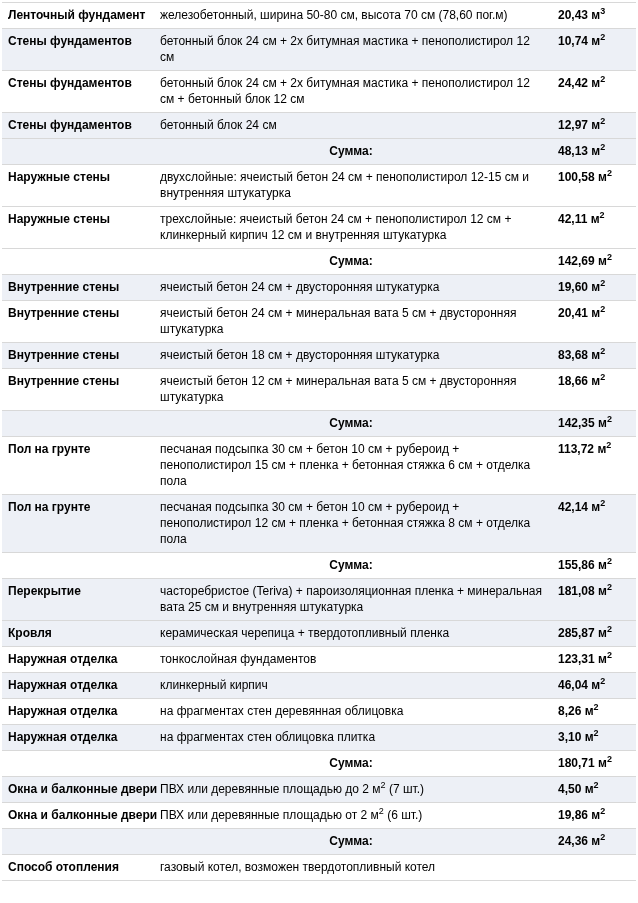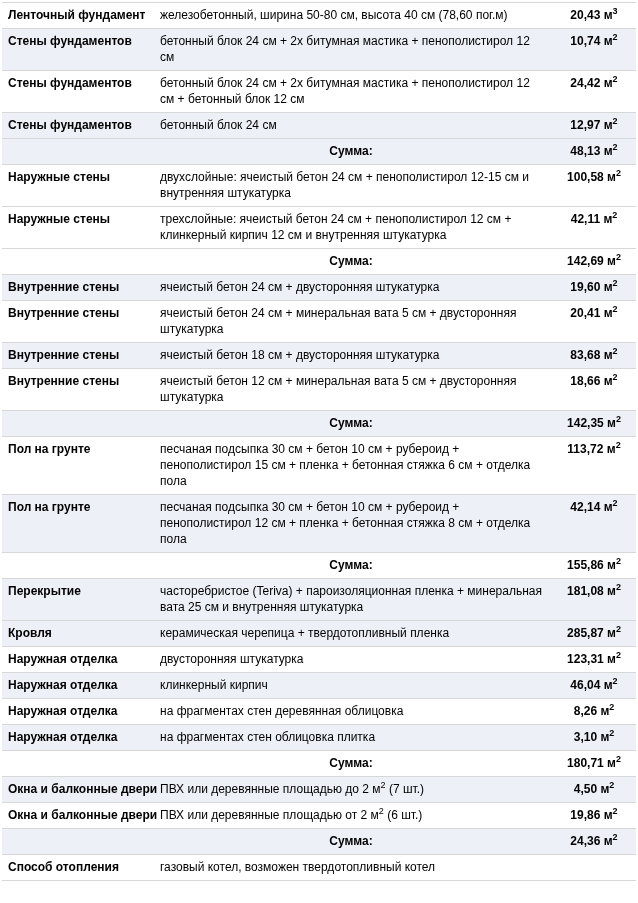--- a/index.html
+++ b/index.html
@@ -33,41 +33,41 @@
     padding-left: 6px;
     padding-right: 0;
     margin-top: 36px;
   }
   td.desc {
     padding-left: 6px;
     padding-right: 10px;
   }
   td.val {
     width: 84px;
-    text-align: center;
+    text-align: left;
     font-weight: bold;
     white-space: nowrap;
     padding-right: 6px;
   }
   tr.shaded td { background: var(--tint-color, #edf0f6); }
   tr.sum td.desc { font-weight: bold; text-align: center; }
   sup {
     font-size: 9px;
     line-height: 0;
     vertical-align: super;
   }
 </style>
 </head>
 <body>
 
 <table class="spec-table">
   <tbody>
       <tr>
     <td class="cat">Ленточный фундамент</td>
-    <td class="desc">железобетонный, ширина 50-80 см, высота 40 см (78,60 пог.м)</td>
+    <td class="desc">железобетонный, ширина 50-80 см, высота 70 см (78,60 пог.м)</td>
     <td class="val">20,43&nbsp;м<sup>3</sup></td>
   </tr>
       <tr class="shaded">
     <td class="cat">Стены фундаментов</td>
     <td class="desc">бетонный блок 24 см + 2х битумная мастика + пенополистирол 12 см</td>
     <td class="val">10,74&nbsp;м<sup>2</sup></td>
   </tr>
       <tr>
     <td class="cat">Стены фундаментов</td>
     <td class="desc">бетонный блок 24 см + 2х битумная мастика + пенополистирол 12 см + бетонный блок 12 см</td>
@@ -143,21 +143,21 @@
     <td class="desc">часторебристое (Teriva) + пароизоляционная пленка + минеральная вата 25 см и внутренняя штукатурка</td>
     <td class="val">181,08&nbsp;м<sup>2</sup></td>
   </tr>
       <tr class="shaded">
     <td class="cat">Кровля</td>
     <td class="desc">керамическая черепица + твердотопливный пленка</td>
     <td class="val">285,87&nbsp;м<sup>2</sup></td>
   </tr>
       <tr>
     <td class="cat">Наружная отделка</td>
-    <td class="desc">двусторонняя штукатурка</td>
+    <td class="desc">тонкослойная фундаментов</td>
     <td class="val">123,31&nbsp;м<sup>2</sup></td>
   </tr>
       <tr class="shaded">
     <td class="cat">Наружная отделка</td>
     <td class="desc">клинкерный кирпич</td>
     <td class="val">46,04&nbsp;м<sup>2</sup></td>
   </tr>
       <tr>
     <td class="cat">Наружная отделка</td>
     <td class="desc">на фрагментах стен деревянная облицовка</td>

